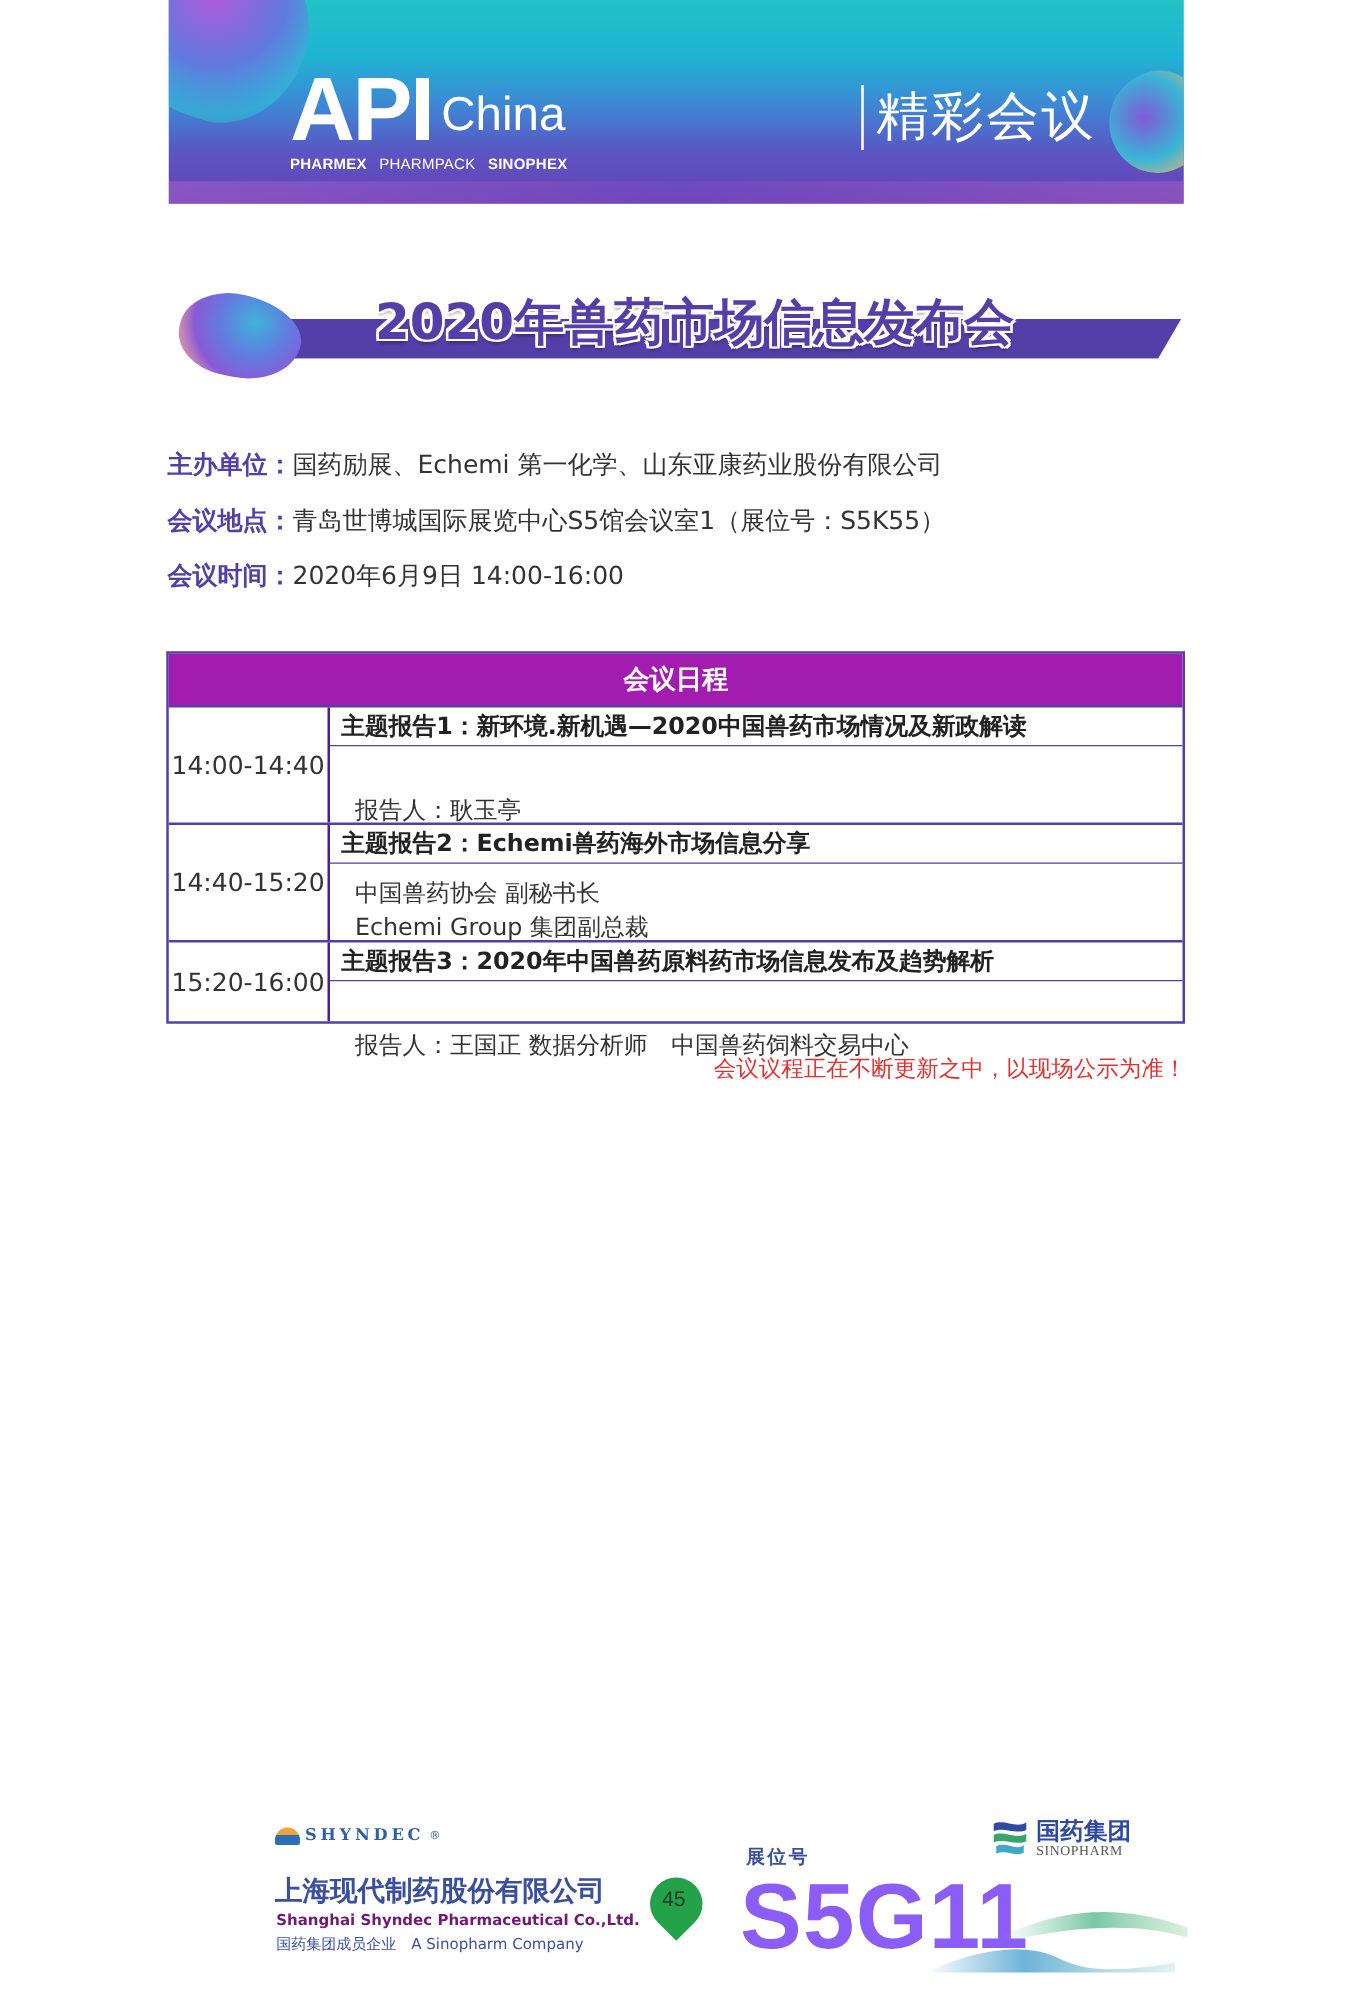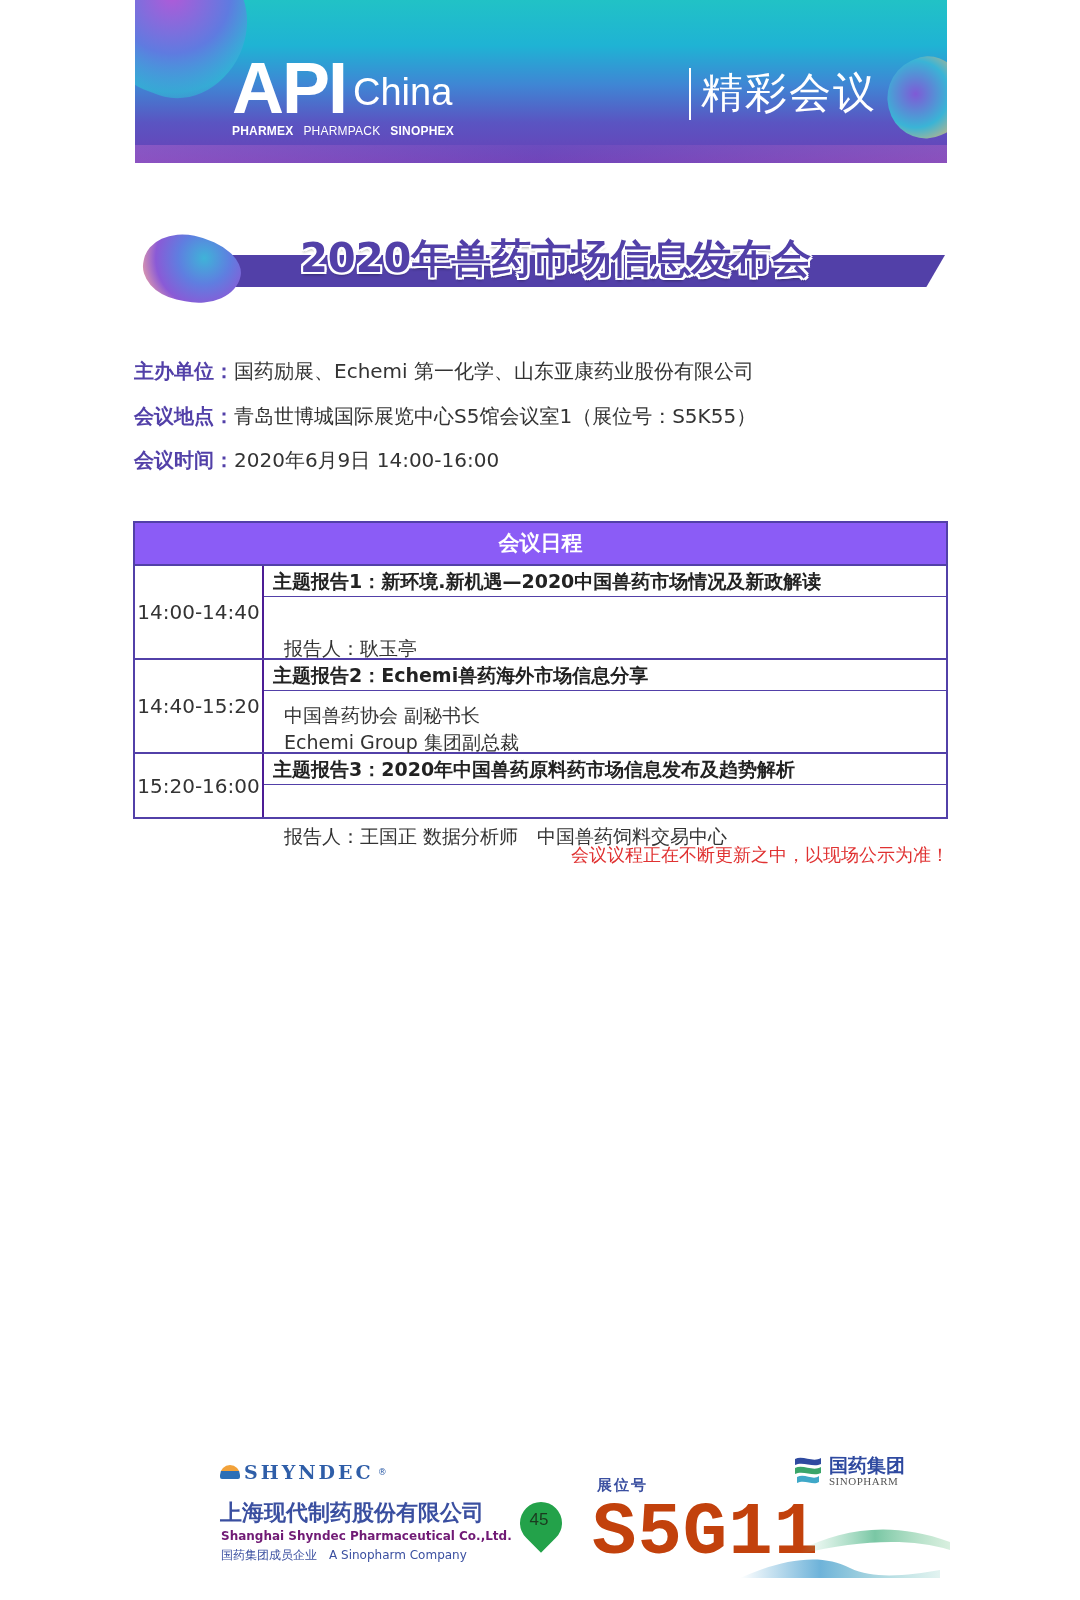--- a/index.html
+++ b/index.html
@@ -72,21 +72,21 @@
   .info-row { display: flex; align-items: baseline; height: 44.5px; font-size: 20px; white-space: nowrap; }
   .info-label { color: #5240a8; font-weight: bold; }
   .info-value { color: #333; }
 
   
   .sched {
     position: absolute; left: 133px; top: 521px; width: 815px; height: 298px;
     border: 2px solid #5240a8; background: #fff;
   }
   .sched-head {
-    height: 41px; background: #8b5cf6; color: #fff; text-align: center;
+    height: 41px; background: #a21caf; color: #fff; text-align: center;
     font-size: 21px; font-weight: bold; line-height: 41px;
   }
   .sched-block { display: flex; border-top: 2px solid #5240a8; }
   .sched-block:first-of-type { border-top: none; }
   .sched-time {
     width: 129px; border-right: 2px solid #4c1d95; display: flex; align-items: center; justify-content: center;
     font-size: 20px; color: #333;
   }
   .sched-lines { flex: 1; }
   .sched-topic {
@@ -104,37 +104,37 @@
     position: absolute; left: 565px; top: 843px; width: 384px; text-align: right;
     color: #e03232; font-size: 18px; white-space: nowrap;
   }
 
   
   .shyndec-logo { position: absolute; left: 220px; top: 1461px; display: flex; align-items: center; gap: 4px; }
   .shyndec-mark {
     width: 20px; height: 14px; border-radius: 10px 10px 2px 2px;
     background: linear-gradient(180deg, #f2a23a 0 45%, #2b6fb6 45% 100%);
   }
-  .shyndec-text { color: #2f5ea8; font-family: "DejaVu Serif", serif; font-weight: bold; font-size: 19px; letter-spacing: 3px; }
+  .shyndec-text { color: #2f5ea8; font-family: "DejaVu Serif", serif; font-weight: bold; font-size: 13px; letter-spacing: 3px; }
   .shyndec-reg { font-size: 9px; color: #2f5ea8; vertical-align: super; }
   .co-cn { position: absolute; left: 220px; top: 1498px; color: #3a4fa0; font-size: 22px; font-weight: bold; letter-spacing: 0px; white-space: nowrap; }
   .co-en { position: absolute; left: 221px; top: 1529px; color: #701a75; font-size: 12px; font-weight: bold; white-space: nowrap; }
   .co-member { position: absolute; left: 221px; top: 1547px; color: #3a4fa0; font-size: 12px; white-space: nowrap; }
 
   .pin {
     position: absolute; left: 520px; top: 1502px; width: 42px; height: 42px;
     background: #23a24a; border-radius: 50% 50% 50% 0; transform: rotate(-45deg);
   }
   .pin-text {
     position: absolute; left: 520px; top: 1510px; width: 38px; text-align: center;
     font-size: 17px; color: #1b3a1f; font-family: "Liberation Sans", sans-serif;
   }
   .booth-label { position: absolute; left: 597px; top: 1476px; color: #3a4fa0; font-size: 15px; font-weight: bold; letter-spacing: 2px; }
   .booth-code {
-    position: absolute; left: 592px; top: 1496px; color: #c2410c; font-family: Liberation Mono, monospace;
+    position: absolute; left: 592px; top: 1496px; color: #8b5cf6; font-family: Liberation Sans, sans-serif;
     font-weight: bold; font-size: 74px; line-height: 1; letter-spacing: 1px;
   }
   .waves { position: absolute; left: 740px; top: 1520px; width: 215px; height: 62px; }
   .sino-logo { position: absolute; left: 793px; top: 1455px; display: flex; align-items: center; gap: 6px; justify-content: flex-end; }
   .sino-mark { width: 30px; height: 32px; }
   .sino-cn { color: #2f4aa0; font-size: 19px; font-weight: bold; line-height: 1; }
   .sino-en { color: #555; font-family: "Liberation Serif", serif; font-size: 11px; letter-spacing: 0.5px; }
 </style>
 </head>
 <body>

